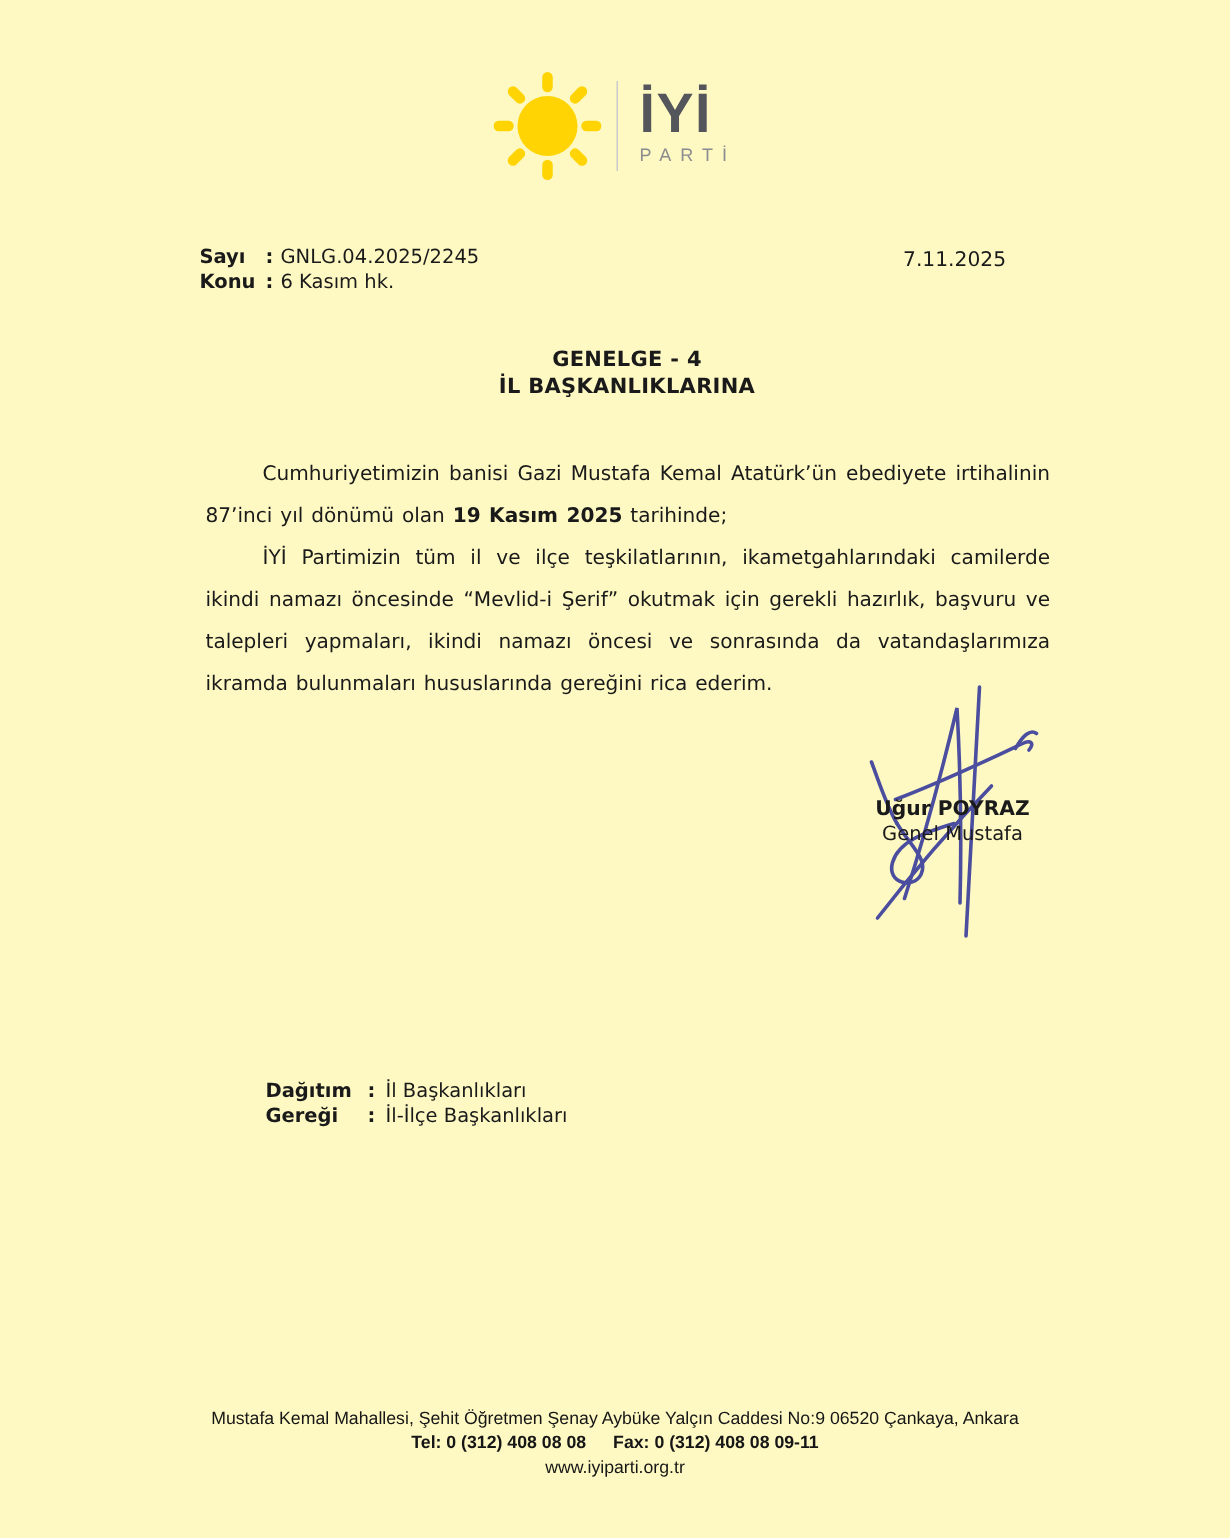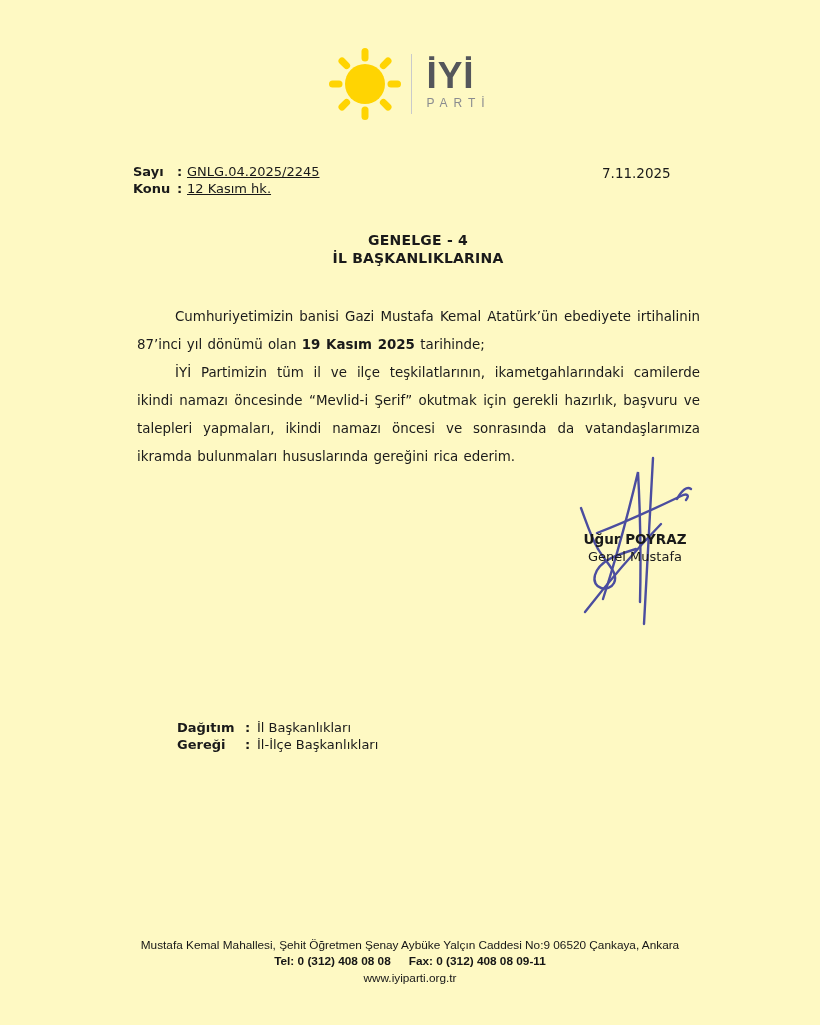--- a/index.html
+++ b/index.html
@@ -27,21 +27,21 @@
     font-size:37px;font-weight:bold;color:#54565b;
     line-height:34px;letter-spacing:1px;
   }
   .brand .brand-sub{
     font-family:"Liberation Sans",sans-serif;
     font-size:12px;color:#8a8c90;letter-spacing:6px;
     margin-top:3px;
   }
   
   .meta{position:absolute;top:164px;left:133px;font-size:13px;line-height:16.5px;}
-  .meta .row{white-space:nowrap;text-decoration:underline;}
+  .meta .row{white-space:nowrap;}
   .meta .lbl{display:inline-block;width:44px;font-weight:bold;}
   .meta .sep{font-weight:bold;display:inline-block;width:10px;}
   .meta .val{font-weight:normal;}
   .meta .lbl2{font-weight:bold;display:inline-block;width:44px;}
   .date{position:absolute;top:165px;left:602px;font-size:13.5px;}
   
   .doc-title{
     position:absolute;top:231px;left:136px;width:564px;
     text-align:center;font-weight:bold;font-size:14px;line-height:18px;
     letter-spacing:.2px;
@@ -105,21 +105,21 @@
       <span class="brand-main">İYİ</span>
       <span class="brand-sub">PARTİ</span>
     </div>
   </div>
 
   <div class="meta">
     <div class="row">
       <span class="lbl">Sayı</span><span class="sep">:</span><span class="val">GNLG.04.2025/2245</span>
     </div>
     <div class="row">
-      <span class="lbl2">Konu</span><span class="sep">:</span><span class="val">12 Kasım hk.</span>
+      <span class="lbl2">Konu</span><span class="sep">:</span><span class="val">6 Kasım hk.</span>
     </div>
   </div>
   <div class="date">7.11.2025</div>
 
   <div class="doc-title">
     <div>GENELGE - 4</div>
     <div>İL BAŞKANLIKLARINA</div>
   </div>
 
   <p class="para p1"><span>Cumhuriyetimizin banisi Gazi Mustafa Kemal Atatürk’ün ebediyete irtihalinin 87’inci yıl dönümü olan </span><b>19 Kasım 2025</b><span> tarihinde;</span></p>

